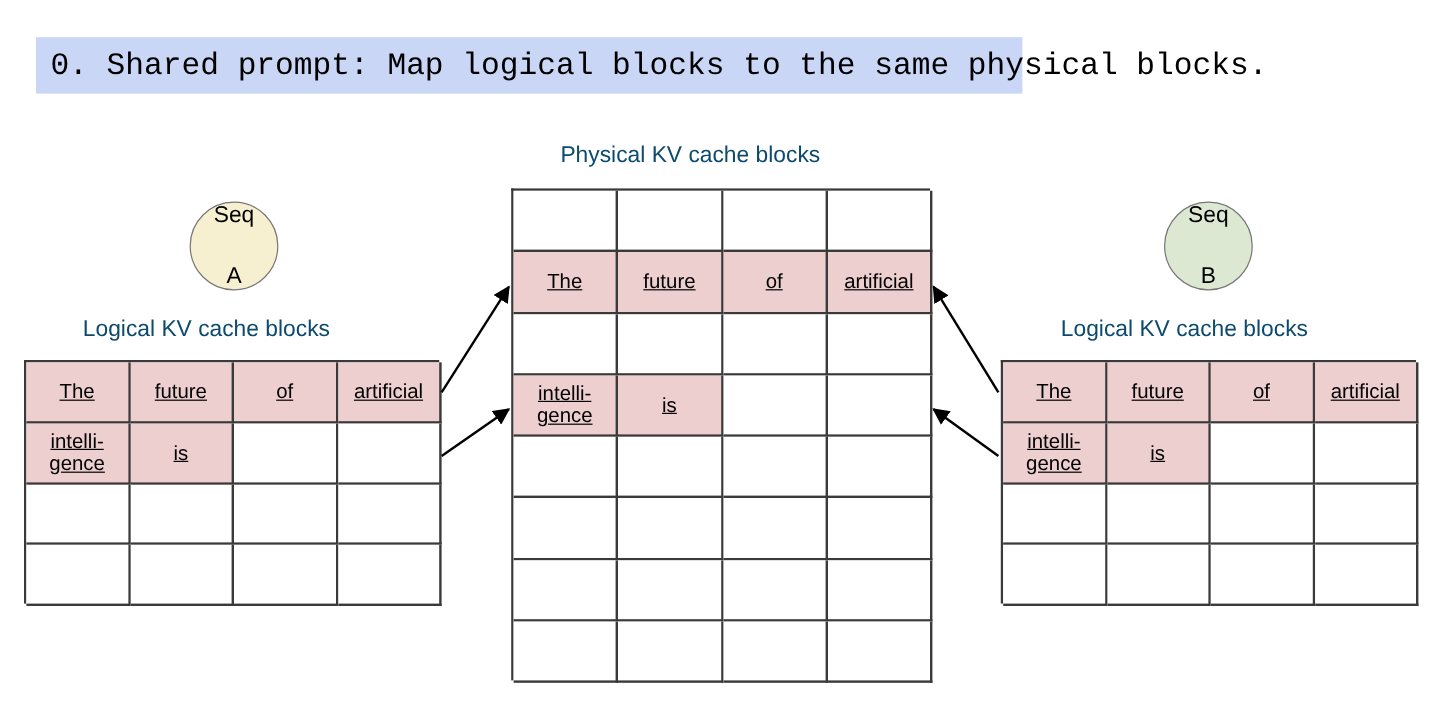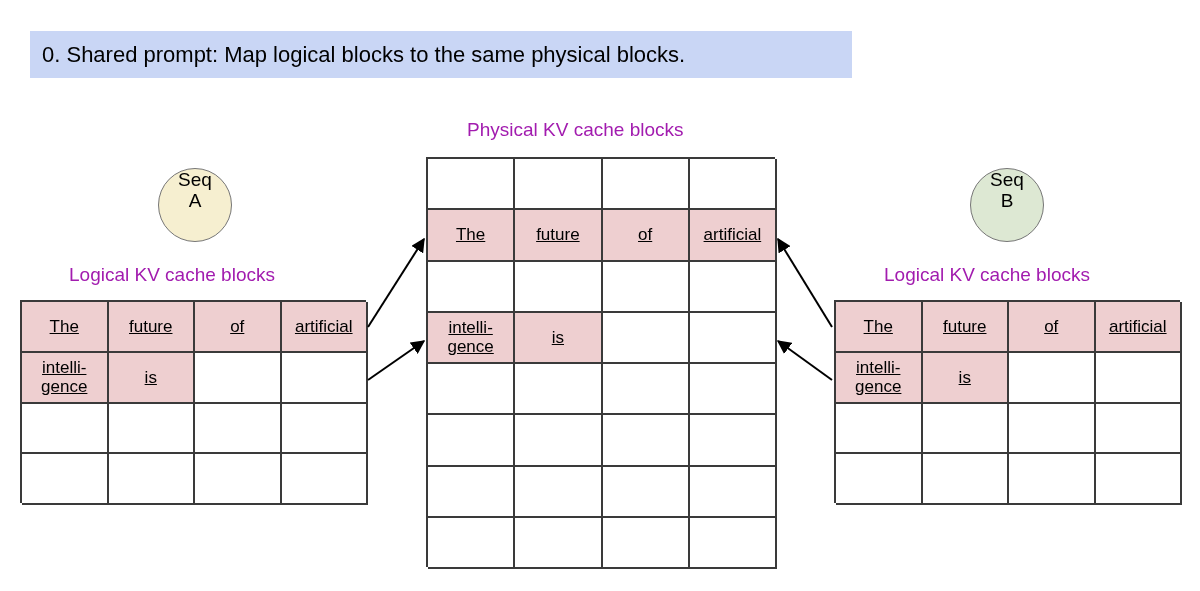--- a/index.html
+++ b/index.html
@@ -23,51 +23,52 @@
     top: 31px;
     width: 822px;
     height: 47px;
     background: #c9d6f5;
     display: flex;
     align-items: center;
     box-sizing: border-box;
     padding-left: 12px;
   }
   #banner .banner-text {
-    font-size: 22px;
+    font-size: 26px;
     line-height: 1;
     color: #000;
     white-space: nowrap;
+    font-family: Liberation Mono, monospace;
   }
 
   
   .caption {
     position: absolute;
     font-size: 19px;
     line-height: 1;
     white-space: nowrap;
-    color: #a21caf;
+    color: #0c4a6e;
     text-align: center;
   }
   #physical-caption { left: 467px; top: 120px; }
   #left-caption     { left: 69px;  top: 265px; }
   #right-caption    { left: 884px; top: 265px; }
 
   
   .seq-circle {
     position: absolute;
     width: 74px;
     height: 74px;
     border-radius: 50%;
     border: 1px solid #767676;
     box-sizing: border-box;
     display: flex;
     flex-direction: column;
     align-items: center;
-    justify-content: flex-start;
+    justify-content: space-between;
     font-size: 19px;
     line-height: 1.12;
   }
   #seq-a { left: 158px; top: 168px; background: #f6efd0; }
   #seq-b { left: 970px; top: 168px; background: #dde8d3; }
 
   
   .grid {
     position: absolute;
     display: grid;

